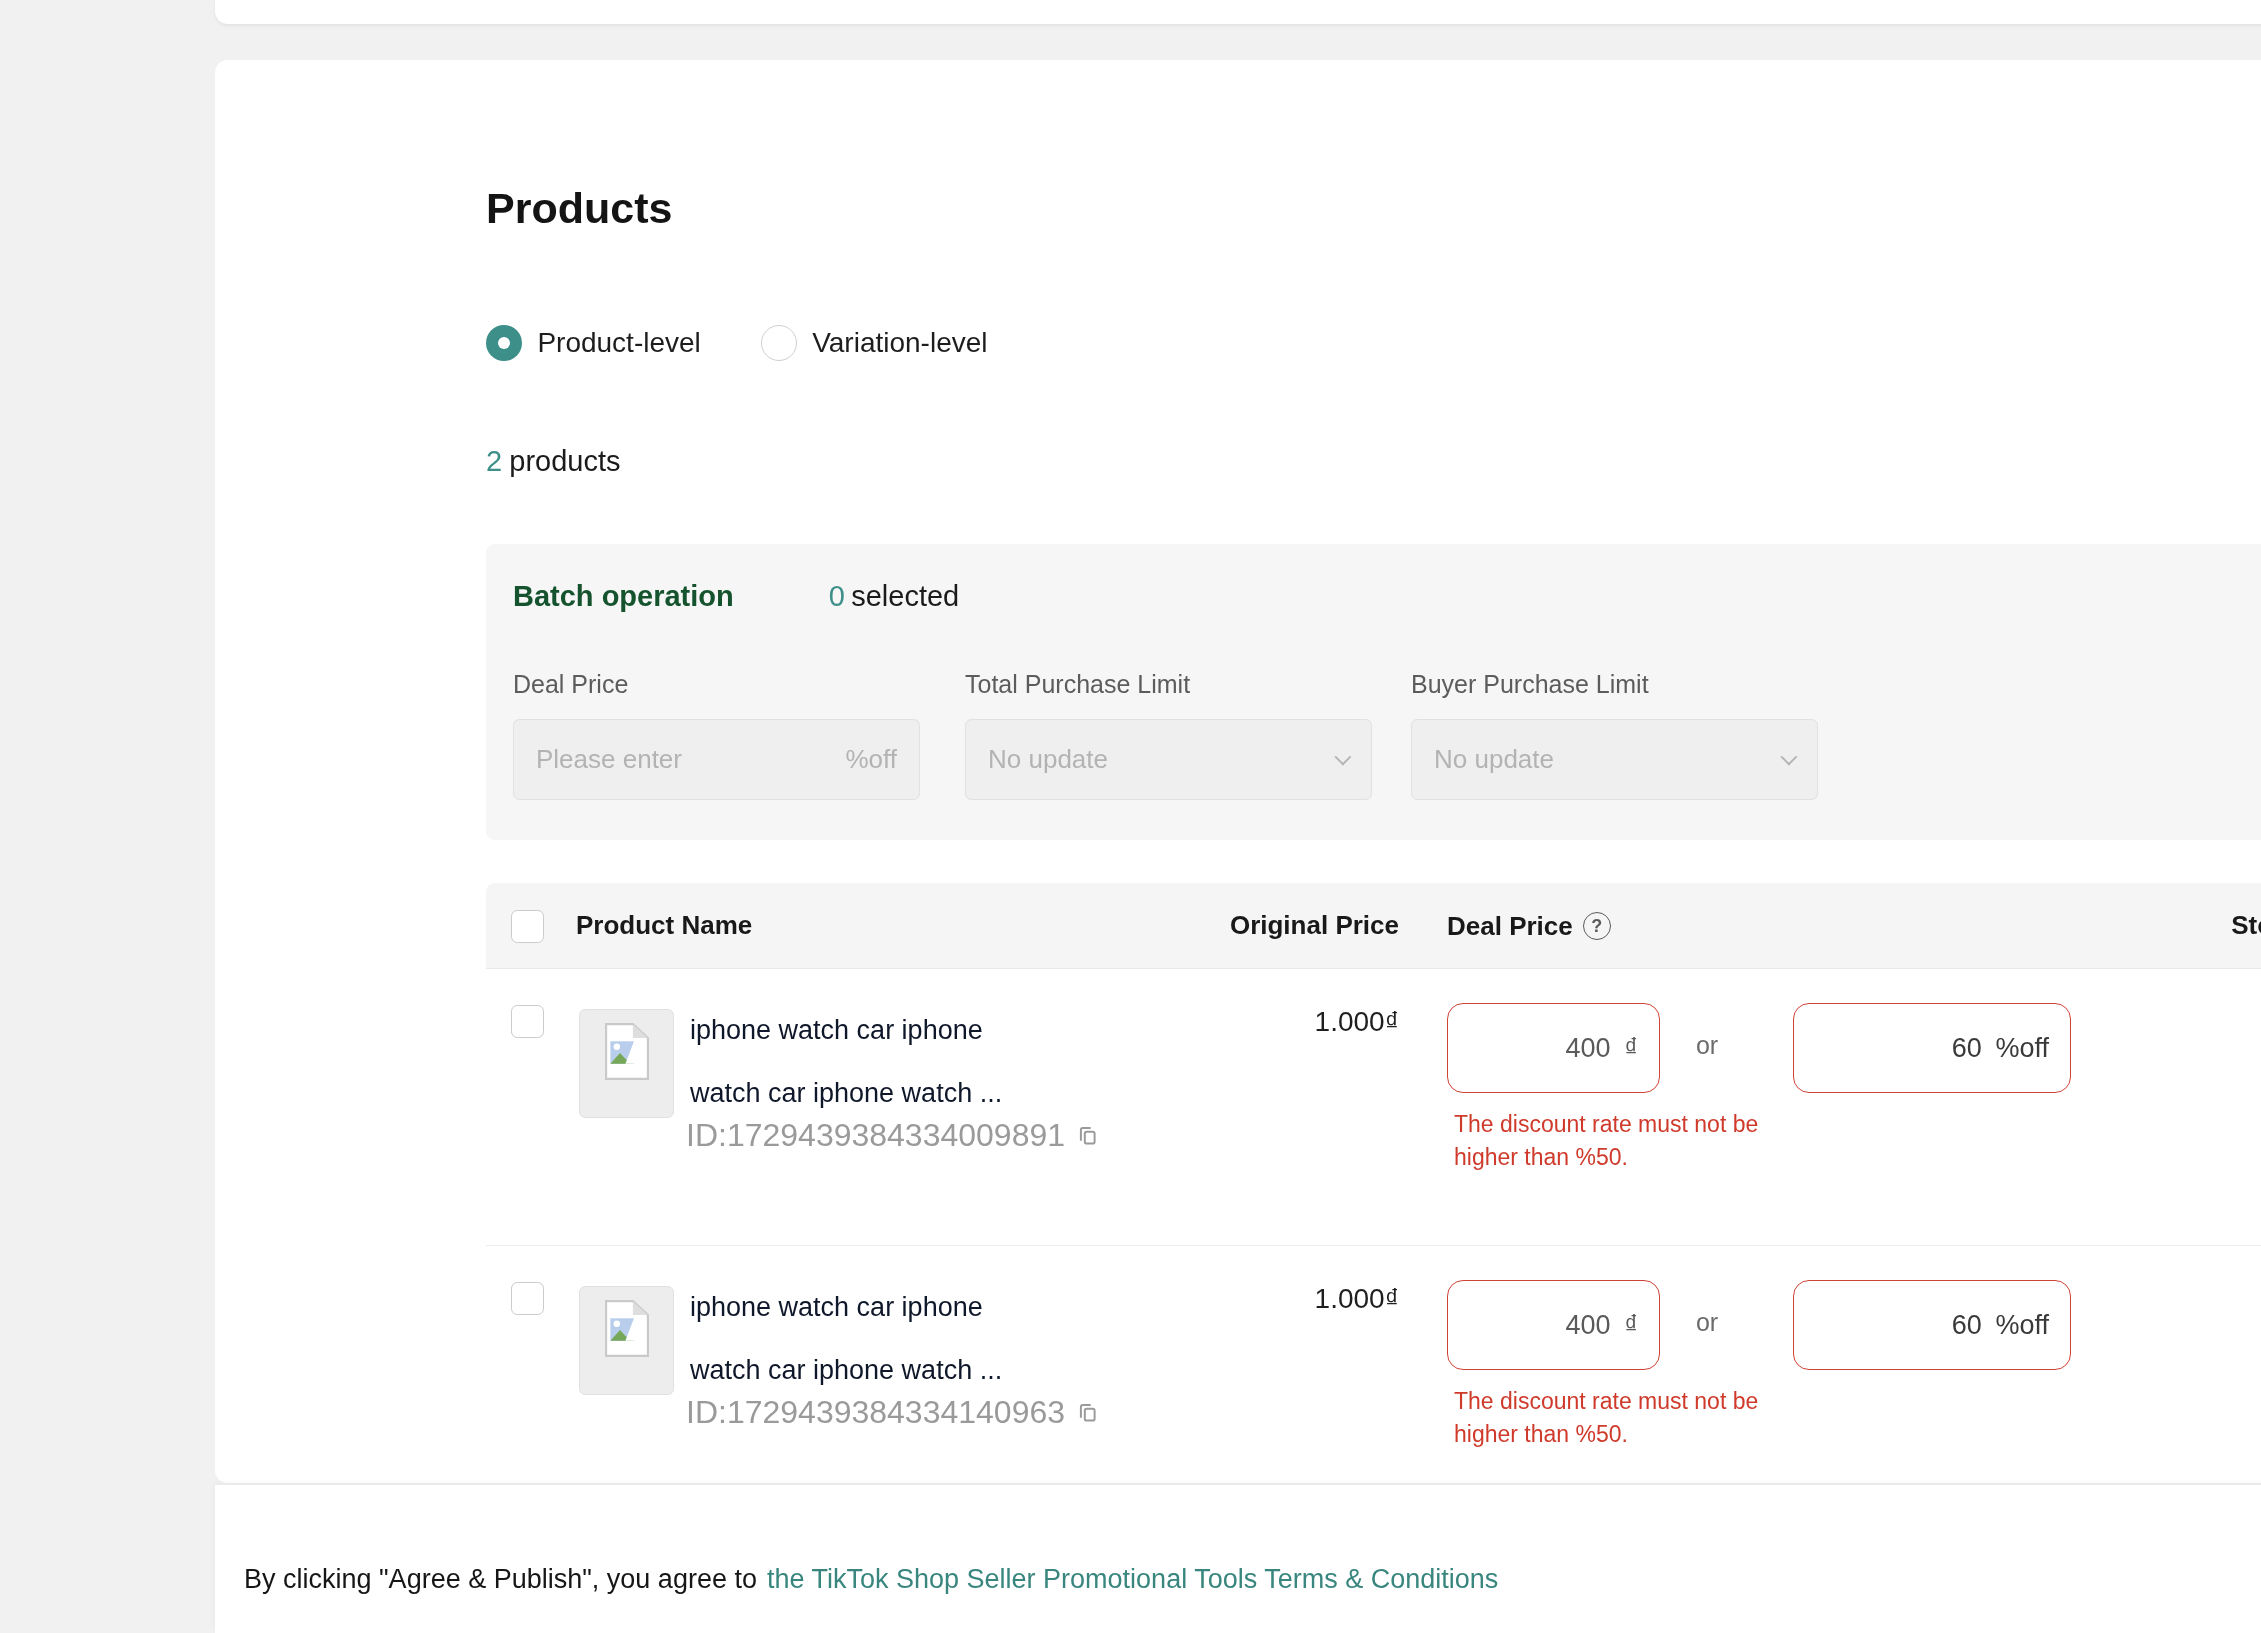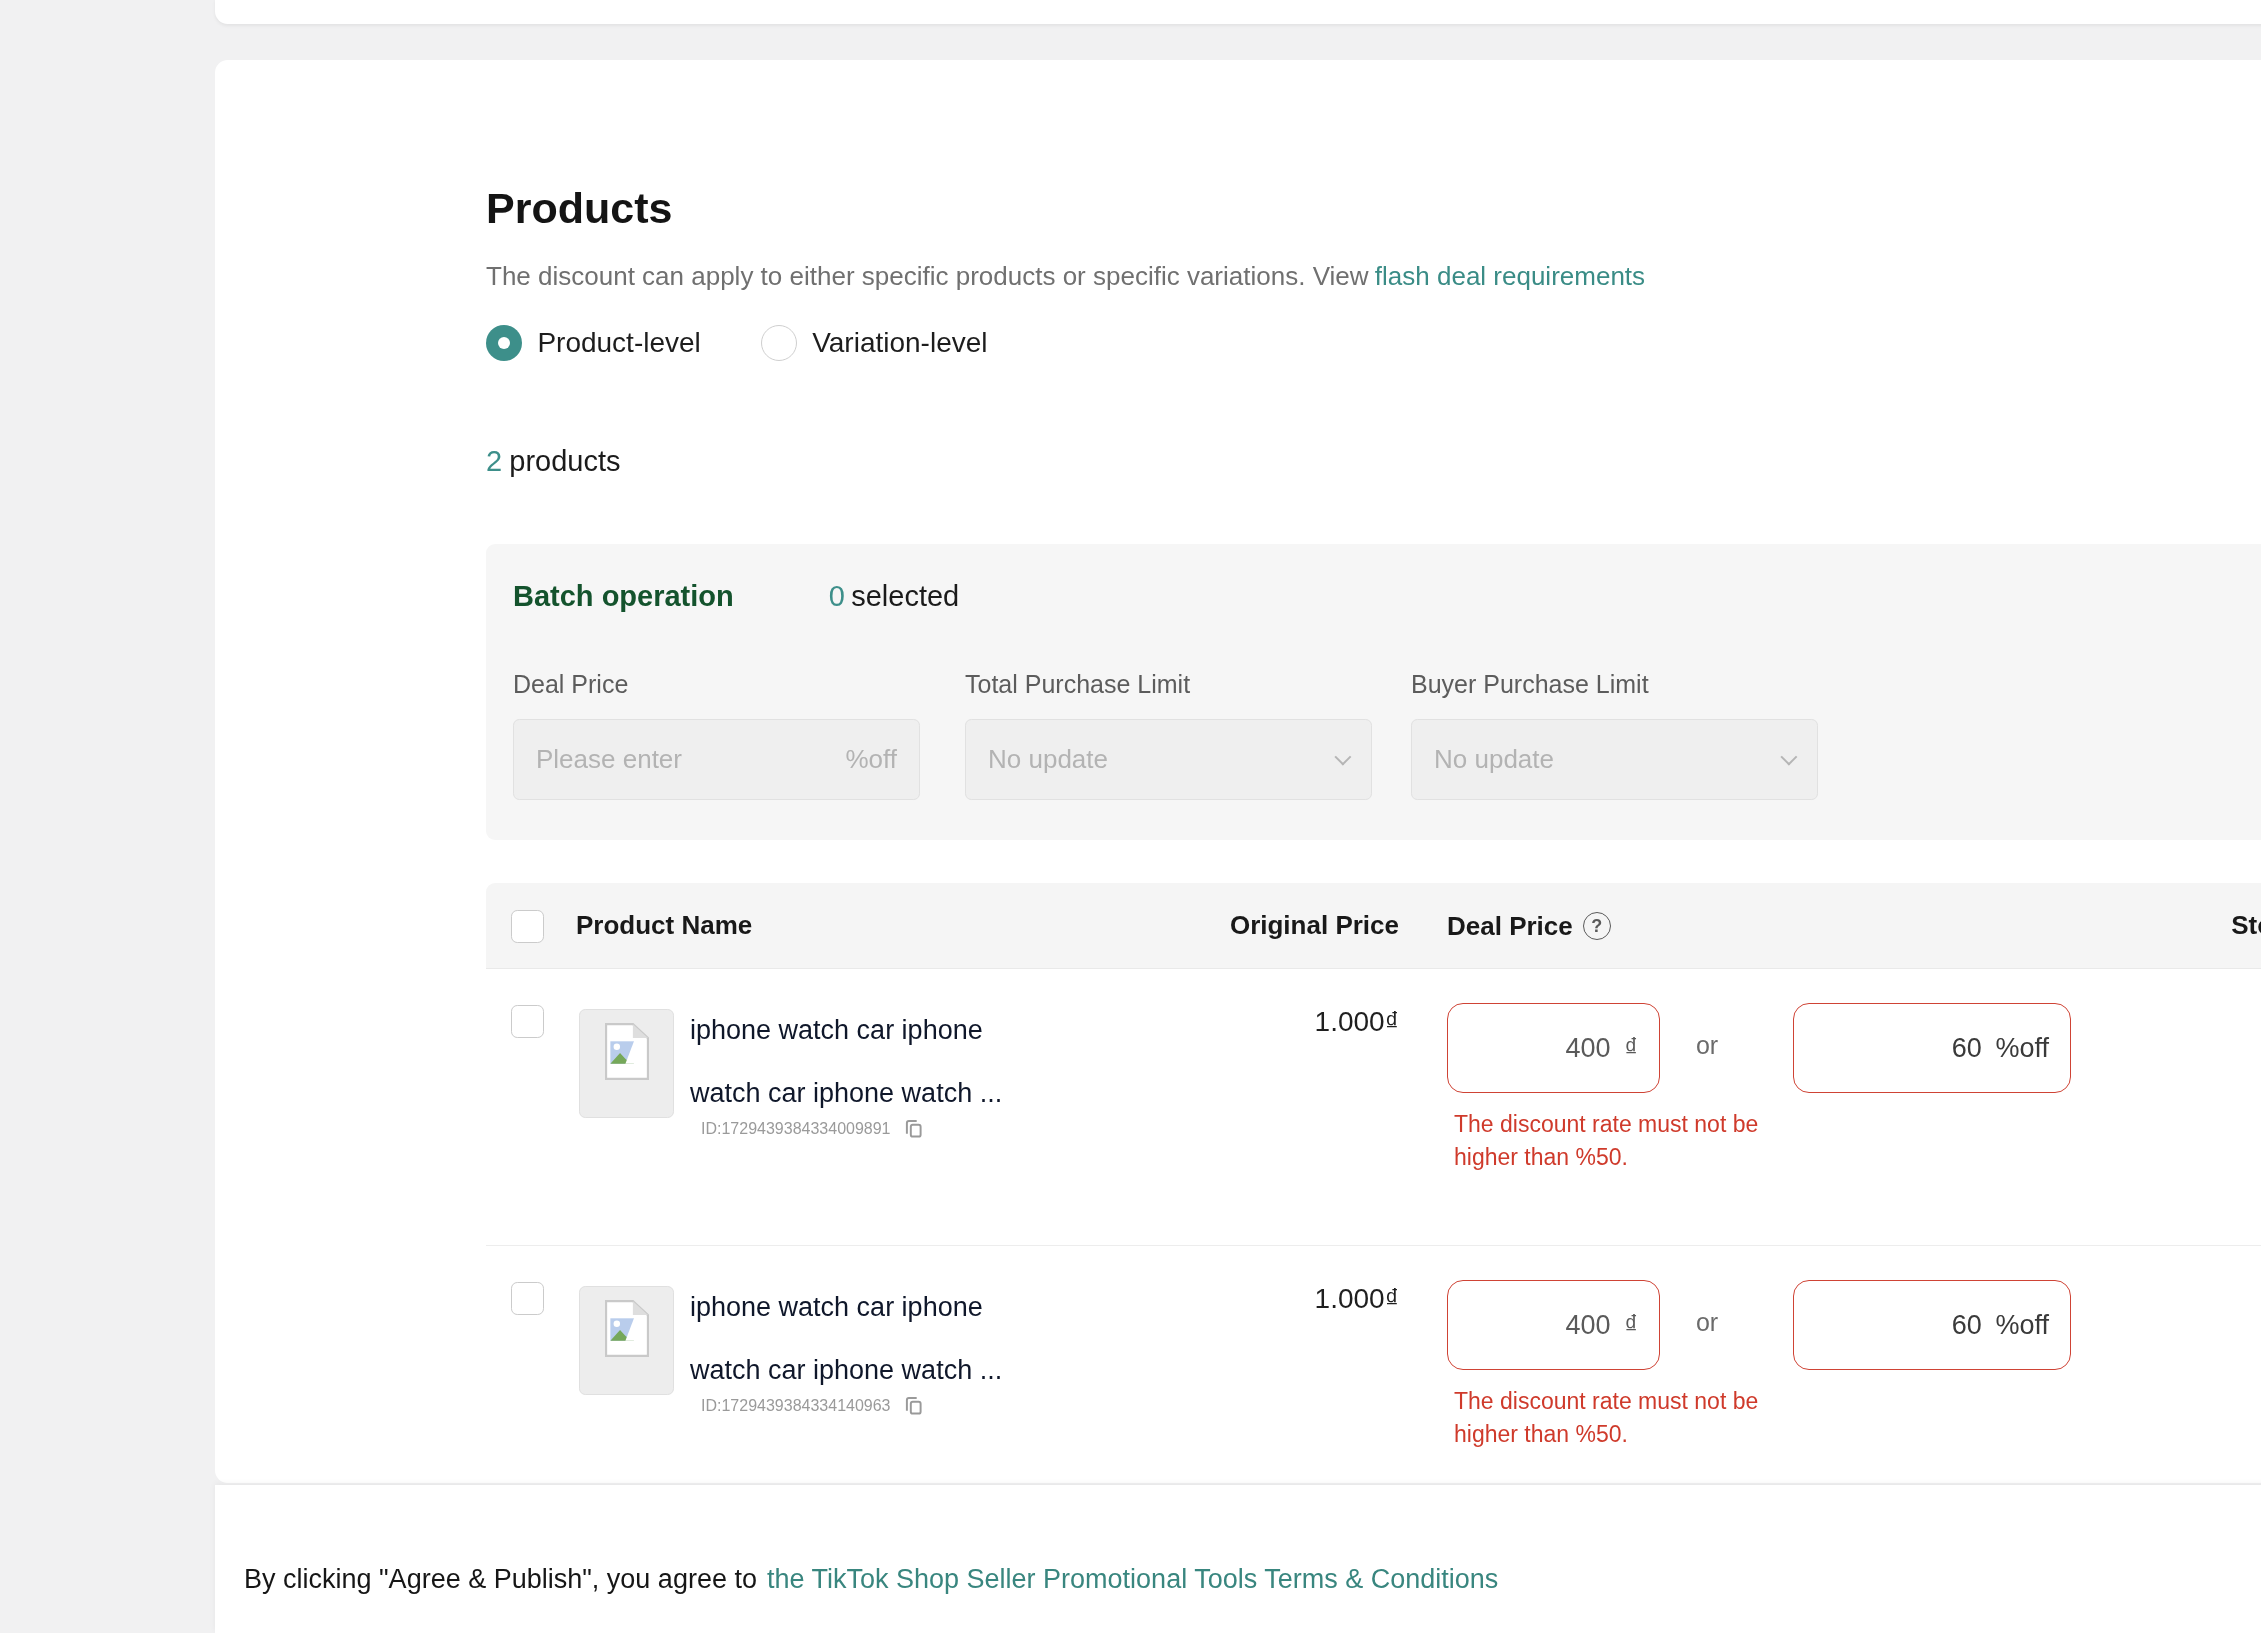--- a/index.html
+++ b/index.html
@@ -54,21 +54,21 @@
   }
   .thead { position:absolute; left:0; top:0; width:100%; height:86px; background:#f5f5f5; border-radius:9px 9px 0 0; border-bottom:1.4px solid #e9e9e9; }
   .hcell { position:absolute; top:0; height:86px; line-height:85px; font-size:26px; font-weight:600; color:#191919; white-space:nowrap; }
   .hflex { display:flex; align-items:center; gap:10px; }
   .qicon { width:28px; height:28px; border:1.8px solid #5a5a5a; border-radius:50%; color:#5a5a5a; font-size:18px; font-weight:700; display:flex; align-items:center; justify-content:center; line-height:1; }
   .checkbox { width:33px; height:33px; background:#fff; border:1.8px solid #cbcbcb; border-radius:6.3px; cursor:pointer; }
   .trow { position:absolute; left:0; width:100%; }
   .trow.r2 { border-top:1.4px solid #ededed; }
   .thumb { position:absolute; left:93px; top:40px; width:95px; height:109px; background:#ededed; border:0.9px solid #e0e0e0; border-radius:6.3px; display:flex; justify-content:center; padding-top:11.8px; }
   .pname { position:absolute; left:204px; top:30px; width:344px; font-size:27px; line-height:63px; color:#0f172a; }
-  .pid { position:absolute; left:215px; top:148px; font-size:16px; color:#9a9a9a; display:flex; align-items:center; gap:11px; white-space:nowrap; }
+  .pid { position:absolute; left:200px; top:148px; font-size:32px; color:#9a9a9a; display:flex; align-items:center; gap:11px; white-space:nowrap; }
   .rcell-right { position:absolute; text-align:right; font-size:28px; color:#1f1f1f; }
   .deal-input {
     position:absolute; top:34px; height:90px; border:1.4px solid #cf4335; border-radius:16px; background:#fff;
     display:flex; align-items:center; padding:0 21px; font-size:27px;
   }
   .deal-input .val { flex:1; text-align:right; }
   .deal-input .sfx { margin-left:13.6px; }
   .c-gray { color:#5a5a5a; } .c-dark { color:#3a3a3a; }
   .or { position:absolute; left:1194px; top:62px; width:54px; text-align:center; font-size:25px; color:#6b6b6b; }
   .err { position:absolute; left:968px; top:139px; font-size:23px; line-height:33px; color:#cf3a2b; }
@@ -81,23 +81,20 @@
   .agreement { flex:1; font-size:27px; color:#161616; white-space:nowrap; }
   .agreement a { color:#39867f; text-decoration:none; margin-left:10px; }
 </style>
 </head>
 <body>
 
 <div class="top-strip"></div>
 
 <div class="card">
   <div class="title">Products</div>
-  <div class="subtitle">
-    <span>The discount can apply to either specific products or specific variations. View</span><a href="#">flash deal requirements</a>
-  </div>
 
   <div class="radio-row">
     <div class="radio-group">
       <span class="radio on"></span>
       <span class="radio-label">Product-level</span>
     </div>
     <div class="radio-group">
       <span class="radio off"></span>
       <span class="radio-label">Variation-level</span>
     </div>

